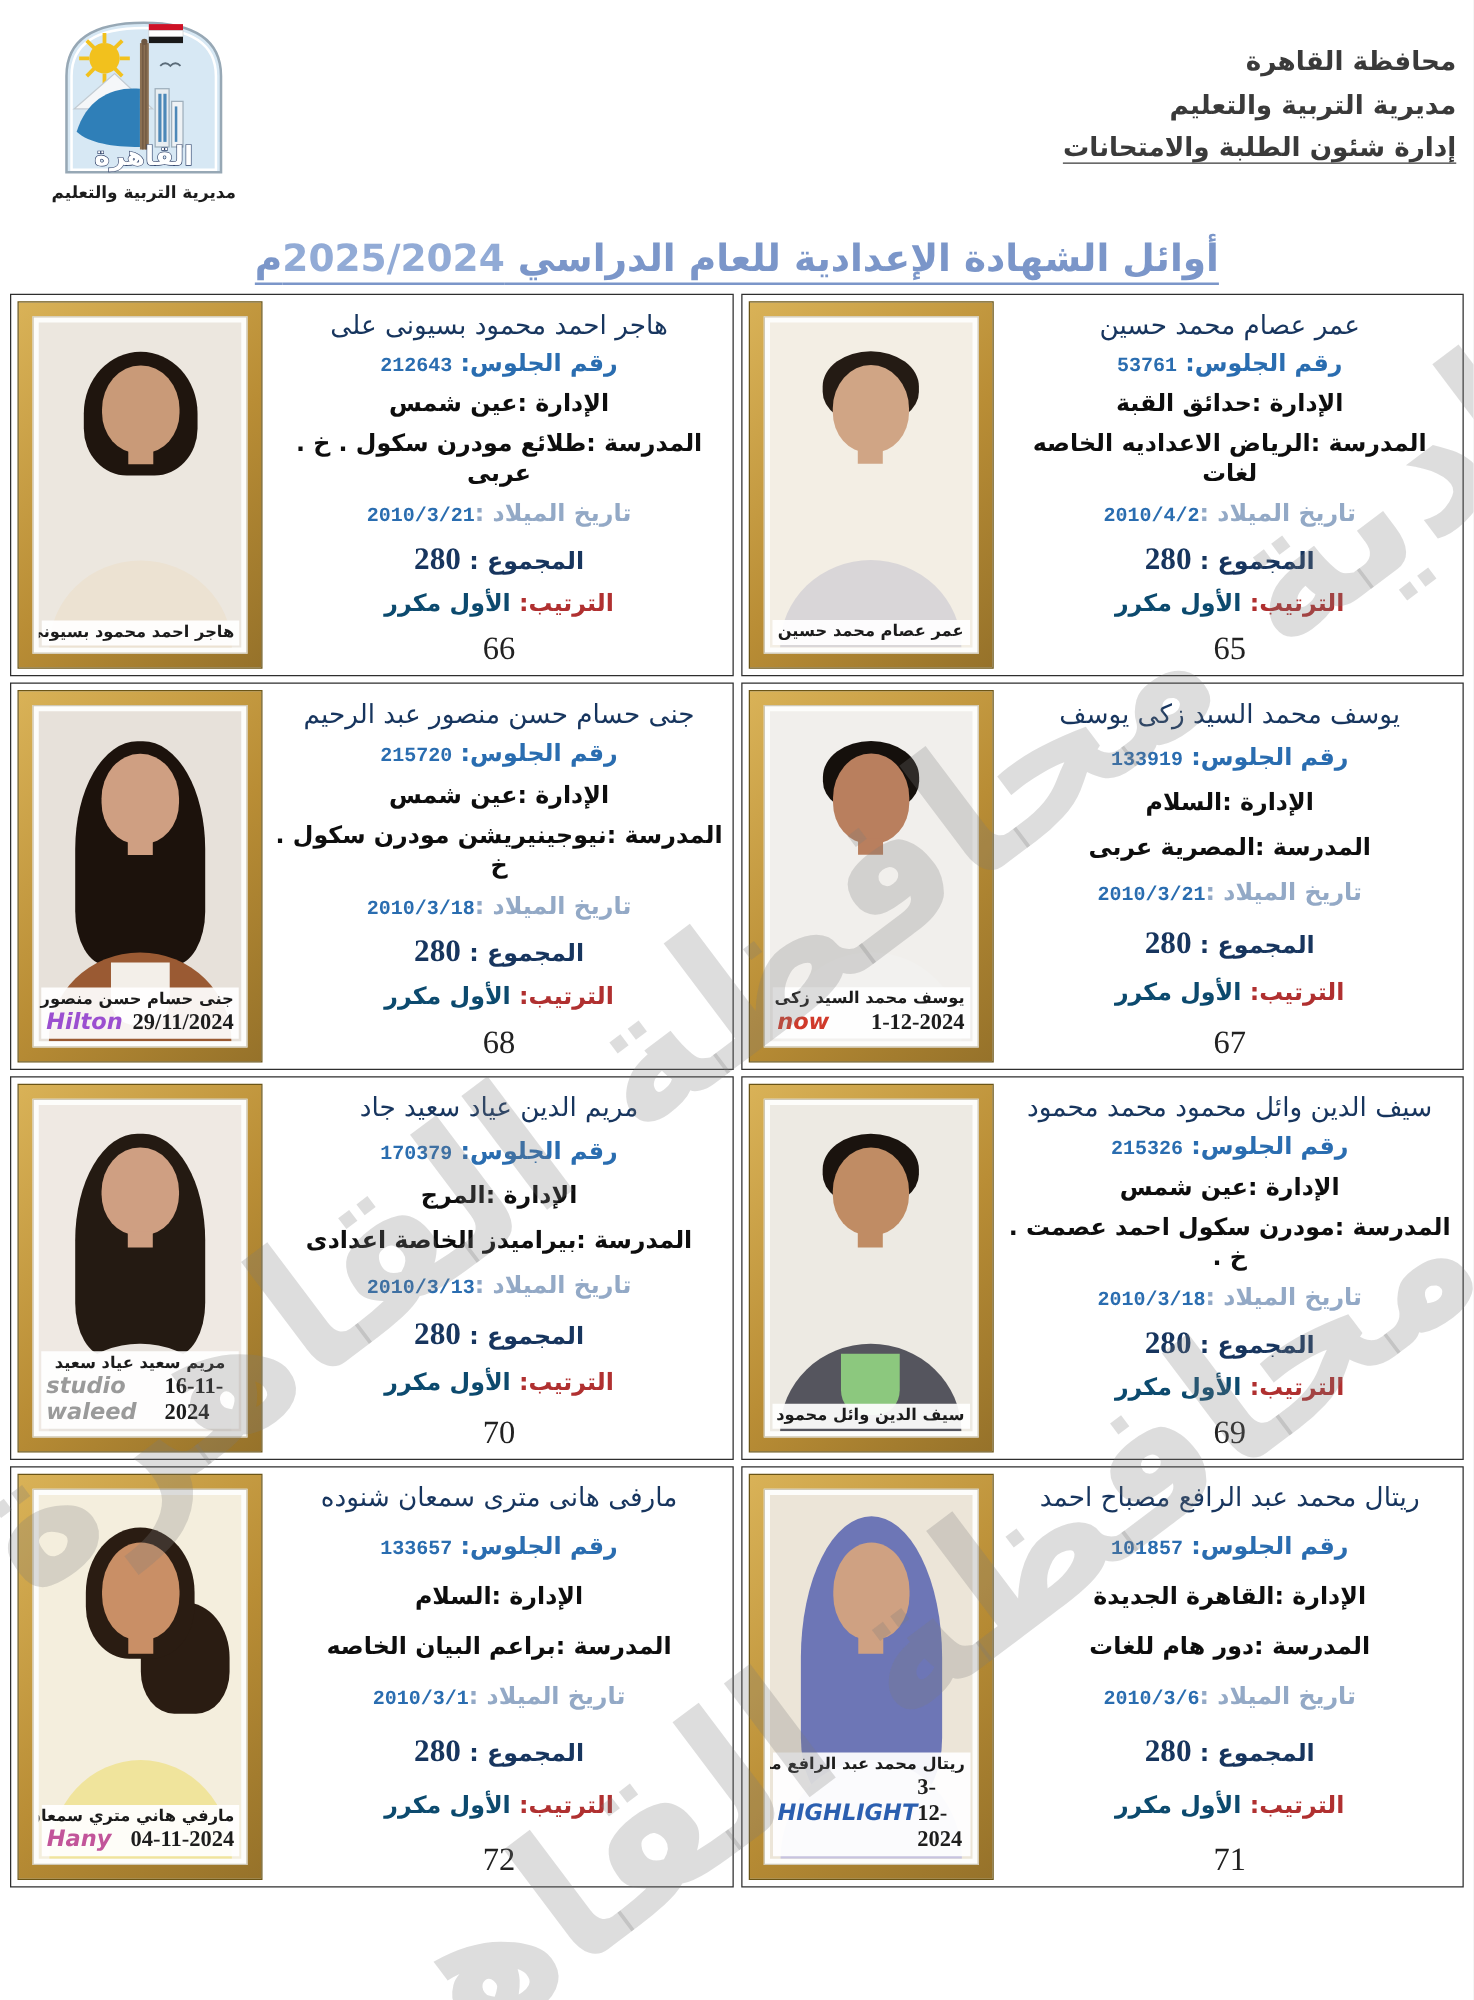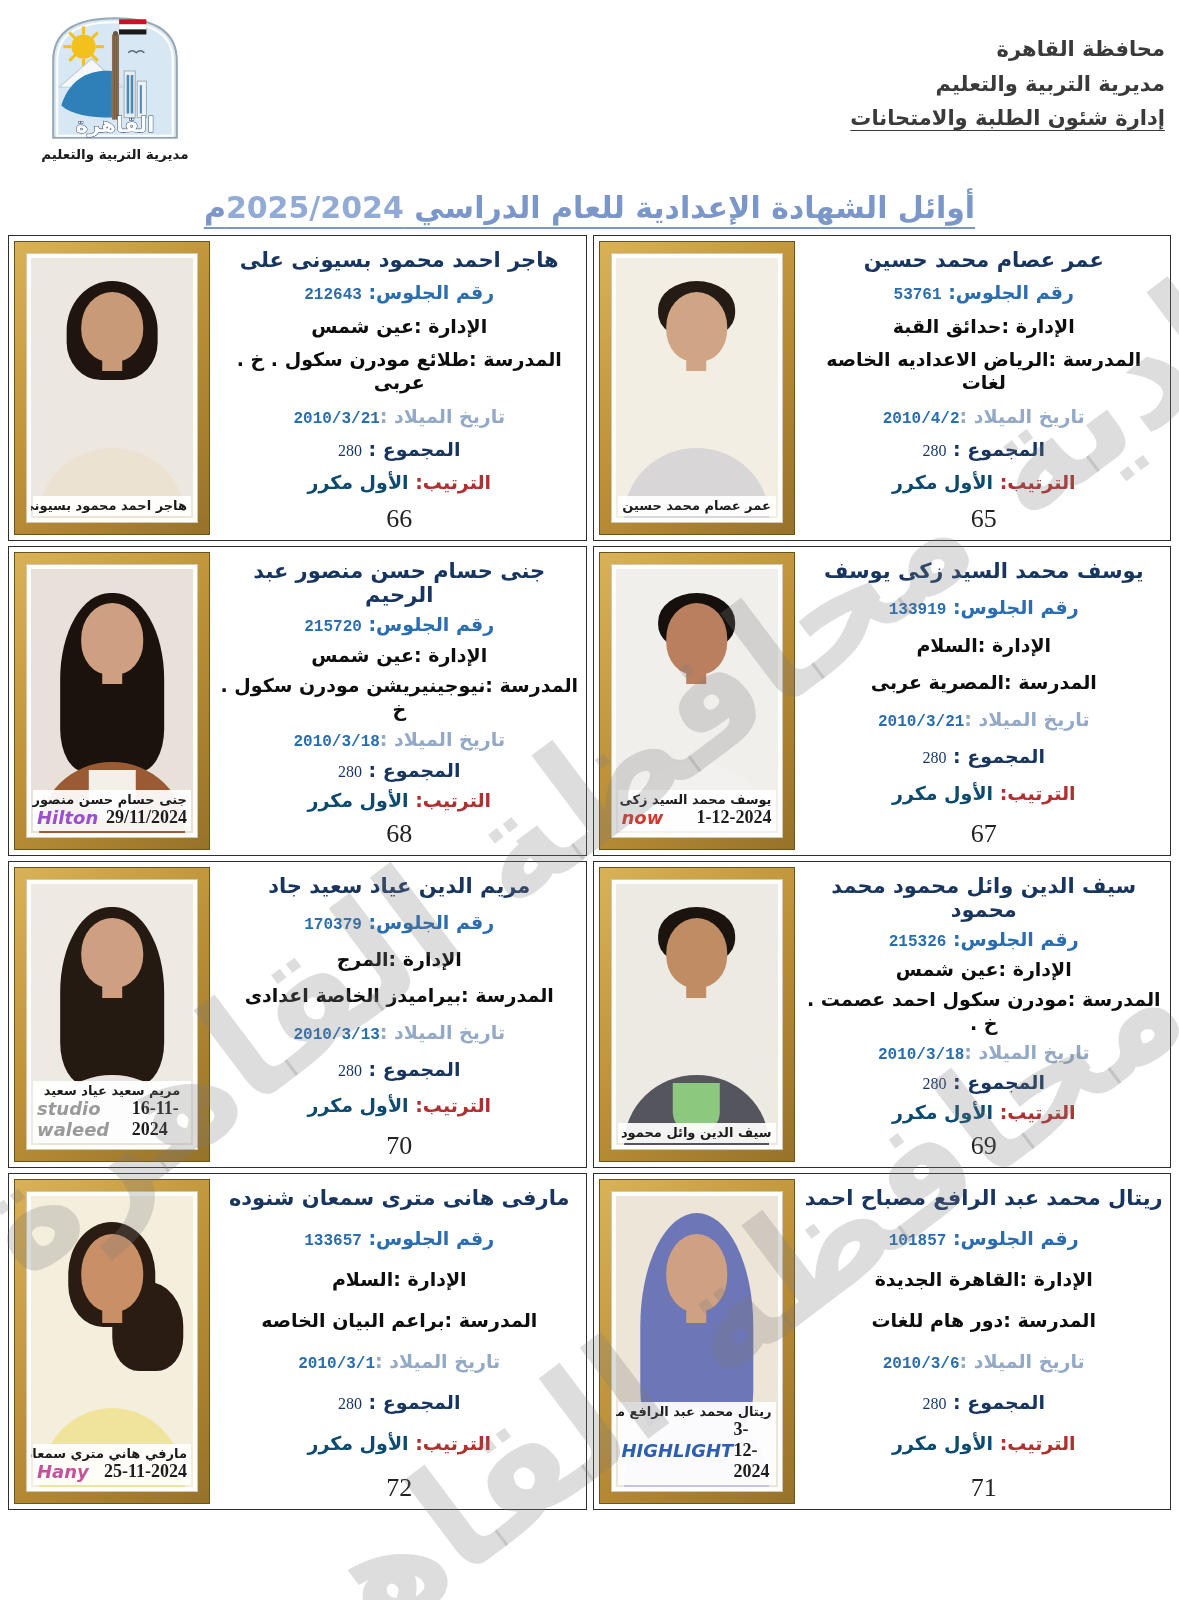--- a/index.html
+++ b/index.html
@@ -14,28 +14,28 @@
   
   .title{direction:rtl;text-align:center;font-size:30px;font-weight:800;color:#7b96c9;margin:2px 40px 10px 40px;}
   .title .inner{text-decoration:underline;text-decoration-thickness:2px;text-underline-offset:9px;}
   .title .year{color:#92abd6;font-weight:600;}
   
   .grid{display:grid;direction:rtl;grid-template-columns:1fr 1fr;grid-template-rows:306px 310px 307px 337px;
         gap:5px 6px;padding:0 8px;}
   .card{border:1px solid #2e2e2e;background:#fff;display:flex;direction:rtl;align-items:stretch;}
   .info{flex:1;display:flex;flex-direction:column;justify-content:space-between;text-align:center;
         padding:12px 6px 6px 4px;}
-  .s-name{color:#17355e;font-weight:700;font-size:21px;}
+  .s-name{color:#17355e;font-weight:400;font-size:21px;}
   .line{font-size:19px;line-height:1.25;}
   .lbl-seat,.val{color:#2a6db0;font-weight:700;}
   .val{font-family:Liberation Mono, monospace;font-size:16px;}
   .line.blk{color:#0e0e0e;font-weight:700;}
   .lbl-birth{color:#93a9c6;font-weight:600;}
   .line.total{color:#17355e;font-weight:800;}
-  .val-dark{color:#17355e;font-family:"Liberation Serif","DejaVu Serif",serif;font-weight:400;font-size:16px;}
+  .val-dark{color:#17355e;font-family:"Liberation Serif","DejaVu Serif",serif;font-weight:700;font-size:25px;}
   .line.rank{font-weight:800;}
   .lbl-rank{color:#b03030;}
   .rank-val{color:#0c4a6e;}
   .serial{font-family:"Liberation Serif","DejaVu Serif",serif;font-size:26px;color:#222;}
   
   .photo-frame{width:196px;margin:5px;border:1px solid #6b5516;
         background:linear-gradient(135deg,#d9b257,#b98d35 55%,#96722a);
         padding:11px;box-sizing:border-box;display:flex;}
   .mat{flex:1;background:#fdfdfb;border:1px solid #cfc8b4;padding:4px;display:flex;}
   .photo{flex:1;position:relative;background:var(--pbg,#eee);overflow:hidden;}
@@ -330,21 +330,21 @@
       <figure class="photo-frame" style="margin:5px;">
         <div class="mat">
             <div class="photo" data-style="ponytail" style="--pbg: #f4eedd; --hair: #2a1c12; --skin: #c98f66; --shirt: #f0e49c; --studio: #c2559a;">
           <div class="hair"></div>
           <div class="head"></div>
           <div class="torso"></div>
           <div class="pcap">
             <div class="pname">مارفي هاني متري سمعان</div>
             <div class="pmeta">
                   <span class="studio">Hany</span>
-                  <span class="pdate">25-11-2024</span>
+                  <span class="pdate">04-11-2024</span>
                 </div>
           </div>
         </div>
           </div>
       </figure>
     </section>
 
   </div>
 
   <div class="watermark">

